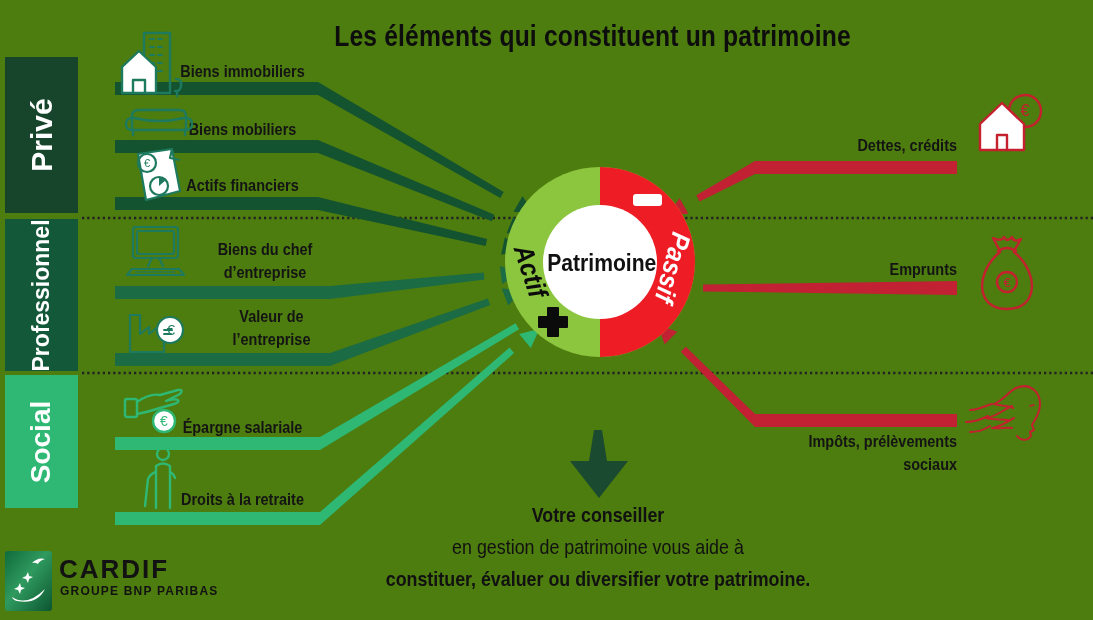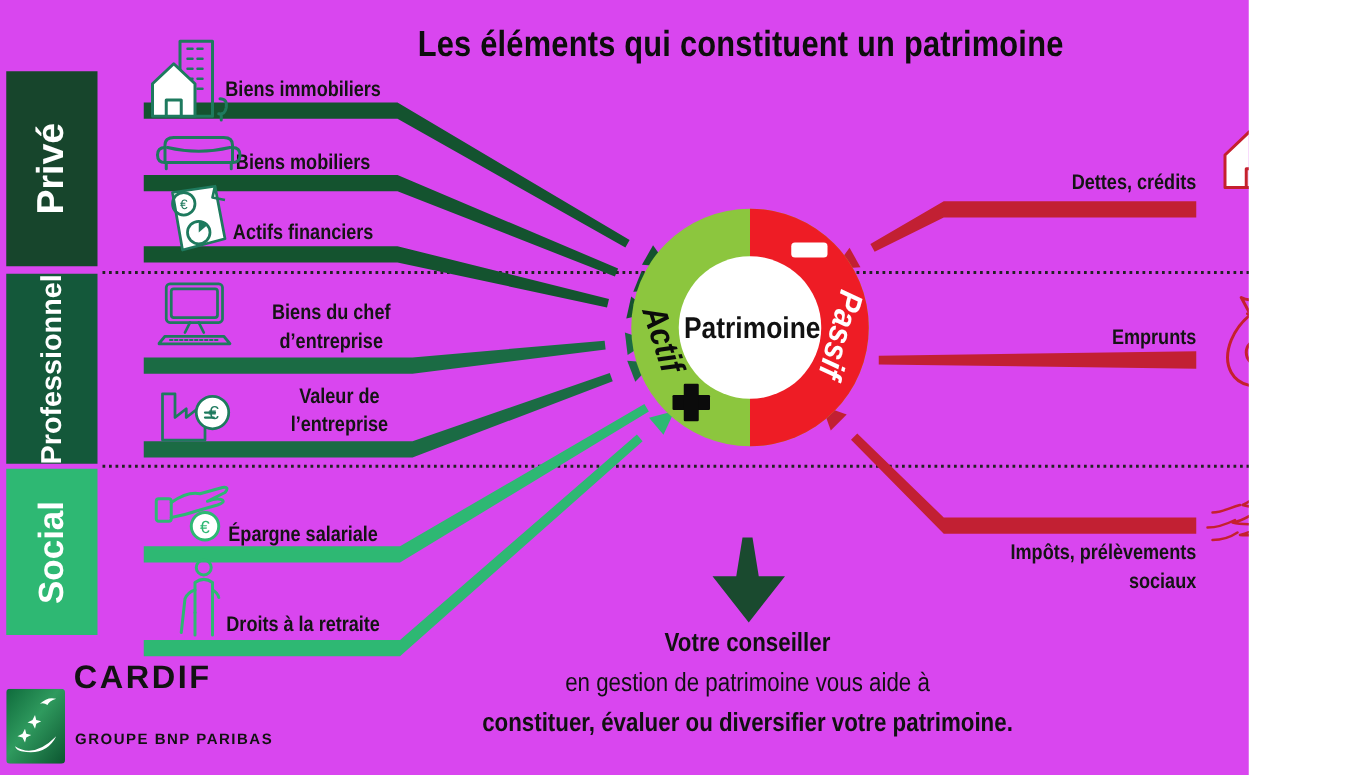--- a/index.html
+++ b/index.html
@@ -1,16 +1,16 @@
 <!DOCTYPE html>
 <html><head>
 <meta charset="utf-8">
 <style>
   html,body{margin:0;padding:0;background:#fff;}
-  #canvas{position:relative;width:999px;height:620px;background:#d946ef;overflow:hidden;
+  #canvas{position:relative;width:1093px;height:620px;background:#4d7c0f;overflow:hidden;
           font-family:"Liberation Sans",sans-serif;color:#111;}
   .abs{position:absolute;}
   .cond{transform:scaleX(.85);transform-origin:50% 50%;}
   .cond-r{transform:scaleX(.85);transform-origin:100% 50%;}
   .title{font-size:29px;font-weight:700;text-align:center;letter-spacing:.2px;color:#0d0d0d;}
   .lbl{font-size:17px;font-weight:600;line-height:1.35;color:#141414;}
   .tc{text-align:center;}
   .tr{text-align:right;}
   .vband{display:flex;align-items:center;justify-content:center;}
   .vband span{transform:rotate(-90deg);white-space:nowrap;color:#fff;font-weight:700;}
@@ -226,16 +226,16 @@
       </linearGradient>
     </defs>
     <rect x="0" y="0" width="47" height="60" rx="3" fill="url(#lg)"></rect>
     <g fill="#fff">
       <path d="M7,46 Q22,56 40,38 Q32,54 12,50 Q8,49 7,46 Z"></path>
       <path d="M13,36 l2,-4 1,4 4,1 -4,2 -1,4 -2,-4 -4,-1 Z"></path>
       <path d="M21,25 l2,-4 1,4 4,1 -4,2 -1,4 -2,-4 -4,-1 Z"></path>
       <path d="M27,12 q6,-6 13,-4 q-6,2 -7,5 q-3,-2 -6,-1 Z"></path>
     </g>
   </svg>
-  <div class="abs" style="left:59px;top:526px;font-size:26px;font-weight:700;letter-spacing:2px;color:#121212;">CARDIF</div>
+  <div class="abs" style="left:59px;top:554px;font-size:26px;font-weight:700;letter-spacing:2px;color:#121212;">CARDIF</div>
   <div class="abs" style="left:60px;top:584px;font-size:12px;font-weight:700;letter-spacing:1.2px;color:#121212;">GROUPE BNP PARIBAS</div>
 
 </div>
 
 </body></html>

